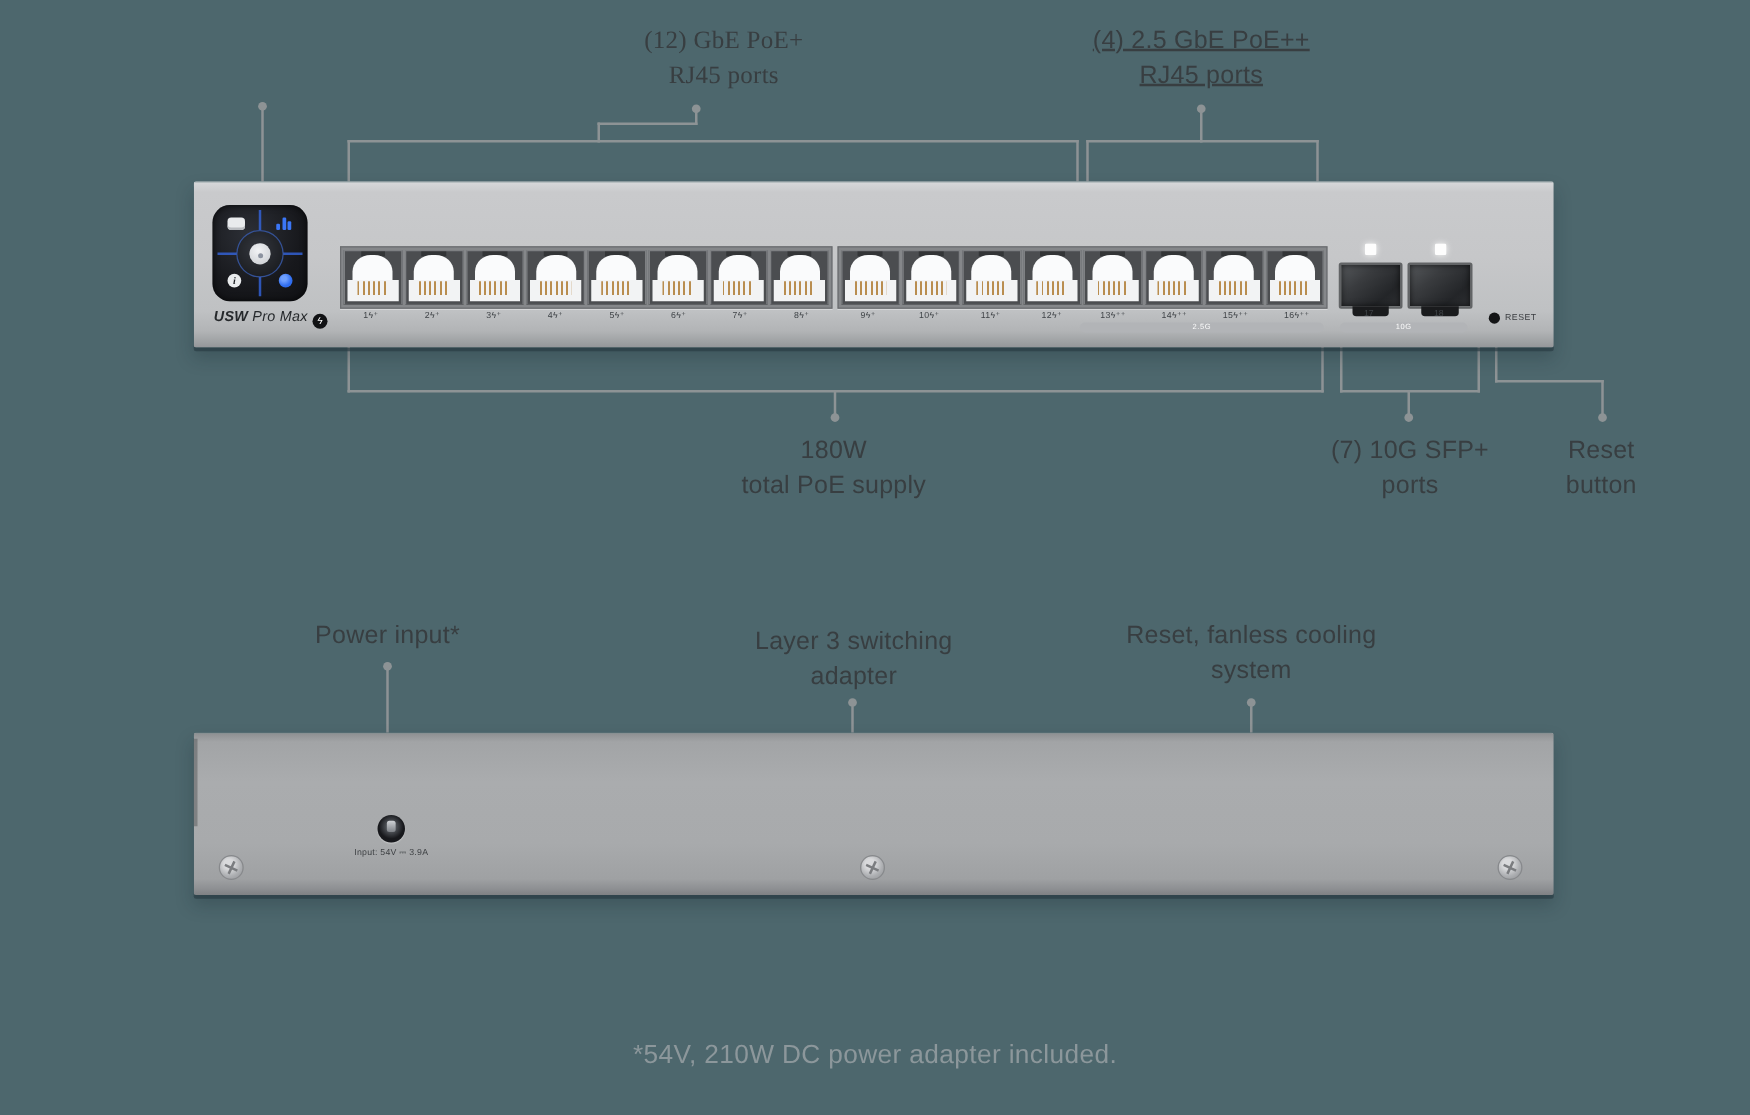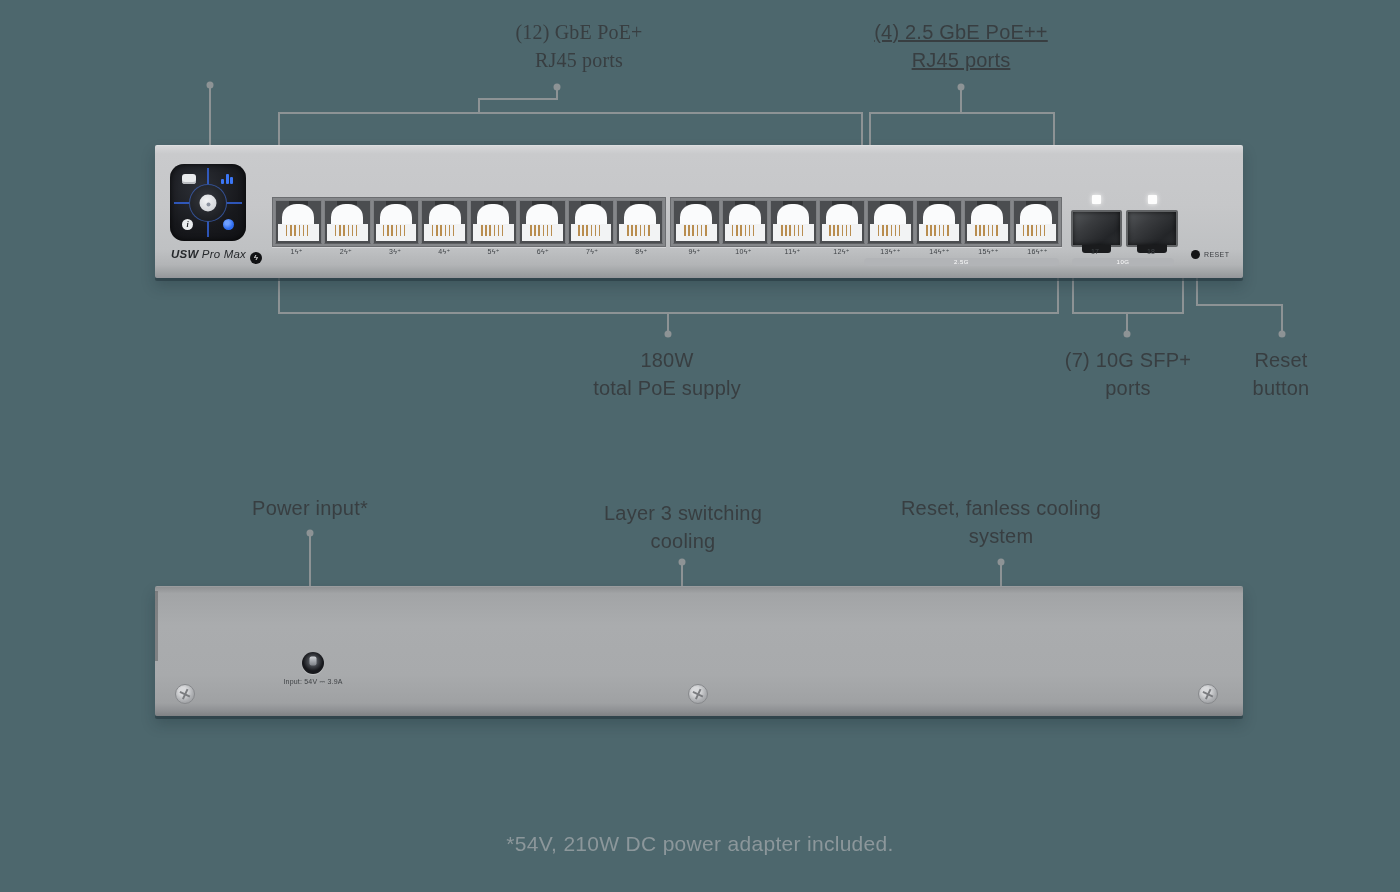--- a/index.html
+++ b/index.html
@@ -177,21 +177,21 @@
   <div class="callout" style="left:1281px;top:346px;">
     <div>Reset</div>
     <div>button</div>
   </div>
 
   <div class="callout" style="left:310px;top:494px;">
     <div>Power input*</div>
   </div>
   <div class="callout" style="left:683px;top:480px;margin-top:19px;">
     <div>Layer 3 switching</div>
-    <div>cooling</div>
+    <div>adapter</div>
   </div>
   <div class="callout" style="left:1001px;top:494px;">
     <div>Reset, fanless cooling</div>
     <div>system</div>
   </div>
 
   <div class="dot" style="left:310px;top:533px;"></div>
   <div class="ln" style="left:309px;top:536px;width:2px;height:50px;"></div>
   <div class="dot" style="left:682px;top:562px;"></div>
   <div class="ln" style="left:681px;top:565px;width:2px;height:21px;"></div>

